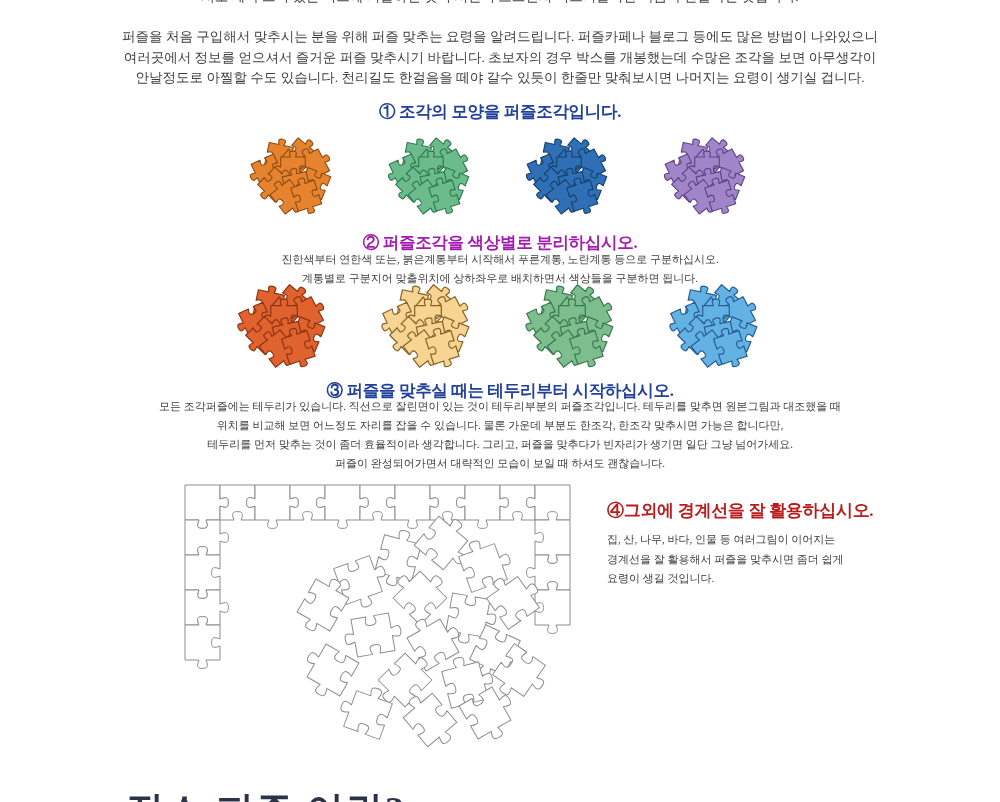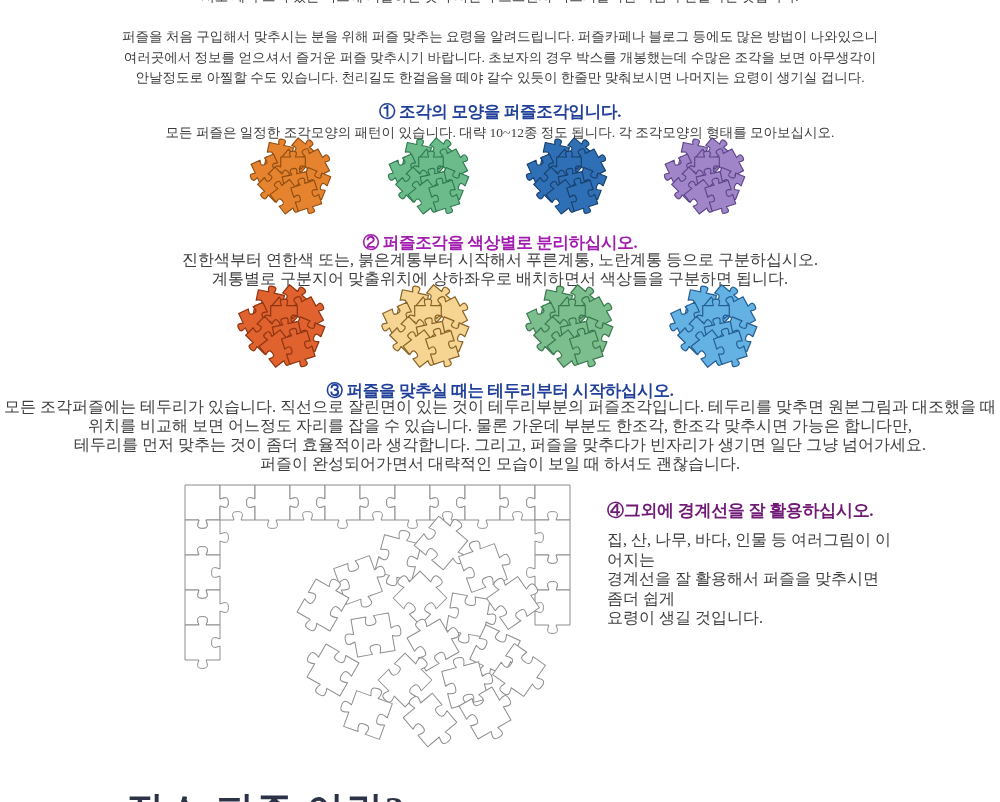--- a/index.html
+++ b/index.html
@@ -1,21 +1,21 @@
 <!DOCTYPE html>
 <html><head>
 <meta charset="utf-8">
 <style>
   html,body{margin:0;padding:0;background:#ffffff;}
   #page{position:relative;width:1000px;height:802px;background:#ffffff;overflow:hidden;
         font-family:Liberation Serif, serif;color:#3d3d3d;}
   .abs{position:absolute;}
   .center{text-align:center;width:100%;}
   .body-text{font-size:13.5px;line-height:20.5px;color:#3d3d3d;}
-  .body-text-sm{font-size:16px;line-height:19px;color:#3d3d3d;}
+  .body-text-sm{font-size:11px;line-height:19px;color:#3d3d3d;}
   .sec-title{font-size:16.5px;font-weight:bold;letter-spacing:-0.3px;}
   .clusters-row{position:absolute;left:0;width:1000px;display:flex;justify-content:center;gap:58px;}
   .cluster{width:80px;height:70px;}
   .cluster.big{width:86px;height:76px;}
   .cluster svg{width:100%;height:100%;overflow:visible;}
   #bottom-heading{font-size:38px;font-weight:bold;letter-spacing:1.5px;}
   #sec4-block{width:290px;text-align:left;}
   #sec4-block .sec-title{font-size:17px;}
 </style>
 </head>
@@ -25,23 +25,20 @@
 
   <div class="abs center body-text" style="top:-13px;">서로 제목 쓰여 있는 박스에 퍼즐하던 것이 시간이 흐르면서 박스퍼즐이란 이름이 만들어진 것입니다.</div>
 
   <div class="abs center body-text" style="top:27px;">
       <div>퍼즐을 처음 구입해서 맞추시는 분을 위해 퍼즐 맞추는 요령을 알려드립니다. 퍼즐카페나 블로그 등에도 많은 방법이 나와있으니</div>
       <div>여러곳에서 정보를 얻으셔서 즐거운 퍼즐 맞추시기 바랍니다. 초보자의 경우 박스를 개봉했는데 수많은 조각을 보면 아무생각이</div>
       <div>안날정도로 아찔할 수도 있습니다. 천리길도 한걸음을 떼야 갈수 있듯이 한줄만 맞춰보시면 나머지는 요령이 생기실 겁니다.</div>
     </div>
 
   <div class="abs center sec-title heading-colored" style="top: 101px; color: rgb(33, 64, 154);">① 조각의 모양을 퍼즐조각입니다.</div>
-  <div class="abs center body-text" style="top:123px;">
-      <div>모든 퍼즐은 일정한 조각모양의 패턴이 있습니다. 대략 10~12종 정도 됩니다. 각 조각모양의 형태를 모아보십시오.</div>
-    </div>
   <div class="clusters-row" style="top:140px;height:70px;">
     <div class="cluster"><svg viewBox="0 0 84 74">
           <path d="M -13.0 -13.0 L -2.6 -13.0 C -4.4 -17.7 -3.9 -19.2 0.0 -19.2 C 3.9 -19.2 4.4 -17.7 2.6 -13.0 L 13.0 -13.0 L 13.0 -2.6 C 8.3 -4.4 6.8 -3.9 6.8 0.0 C 6.8 3.9 8.3 4.4 13.0 2.6 L 13.0 13.0 L 2.6 13.0 C 4.4 17.7 3.9 19.2 0.0 19.2 C -3.9 19.2 -4.4 17.7 -2.6 13.0 L -13.0 13.0 L -13.0 2.6 C -8.3 4.4 -6.8 3.9 -6.8 0.0 C -6.8 -3.9 -8.3 -4.4 -13.0 -2.6 L -13.0 -13.0 Z" transform="translate(27 18) rotate(12)" fill="#e6832e" stroke="#8f4d12" stroke-width="1.2" stroke-linejoin="round"></path>
           <path d="M -13.0 -13.0 L -2.6 -13.0 C -4.4 -17.7 -3.9 -19.2 0.0 -19.2 C 3.9 -19.2 4.4 -17.7 2.6 -13.0 L 13.0 -13.0 L 13.0 -2.6 C 17.7 -4.4 19.2 -3.9 19.2 0.0 C 19.2 3.9 17.7 4.4 13.0 2.6 L 13.0 13.0 L 2.6 13.0 C 4.4 8.3 3.9 6.8 0.0 6.8 C -3.9 6.8 -4.4 8.3 -2.6 13.0 L -13.0 13.0 L -13.0 2.6 C -8.3 4.4 -6.8 3.9 -6.8 0.0 C -6.8 -3.9 -8.3 -4.4 -13.0 -2.6 L -13.0 -13.0 Z" transform="translate(49 16) rotate(40)" fill="#e6832e" stroke="#8f4d12" stroke-width="1.2" stroke-linejoin="round"></path>
           <path d="M -13.0 -13.0 L -2.6 -13.0 C -4.4 -8.3 -3.9 -6.8 0.0 -6.8 C 3.9 -6.8 4.4 -8.3 2.6 -13.0 L 13.0 -13.0 L 13.0 -2.6 C 17.7 -4.4 19.2 -3.9 19.2 0.0 C 19.2 3.9 17.7 4.4 13.0 2.6 L 13.0 13.0 L 2.6 13.0 C 4.4 17.7 3.9 19.2 0.0 19.2 C -3.9 19.2 -4.4 17.7 -2.6 13.0 L -13.0 13.0 L -13.0 2.6 C -8.3 4.4 -6.8 3.9 -6.8 0.0 C -6.8 -3.9 -8.3 -4.4 -13.0 -2.6 L -13.0 -13.0 Z" transform="translate(15 32) rotate(65)" fill="#e6832e" stroke="#8f4d12" stroke-width="1.2" stroke-linejoin="round"></path>
           <path d="M -13.0 -13.0 L -2.6 -13.0 C -4.4 -17.7 -3.9 -19.2 0.0 -19.2 C 3.9 -19.2 4.4 -17.7 2.6 -13.0 L 13.0 -13.0 L 13.0 -2.6 C 17.7 -4.4 19.2 -3.9 19.2 0.0 C 19.2 3.9 17.7 4.4 13.0 2.6 L 13.0 13.0 L 2.6 13.0 C 4.4 17.7 3.9 19.2 0.0 19.2 C -3.9 19.2 -4.4 17.7 -2.6 13.0 L -13.0 13.0 L -13.0 2.6 C -8.3 4.4 -6.8 3.9 -6.8 0.0 C -6.8 -3.9 -8.3 -4.4 -13.0 -2.6 L -13.0 -13.0 Z" transform="translate(63 27) rotate(-28)" fill="#e6832e" stroke="#8f4d12" stroke-width="1.2" stroke-linejoin="round"></path>
           <path d="M -13.0 -13.0 L -2.6 -13.0 C -4.4 -17.7 -3.9 -19.2 0.0 -19.2 C 3.9 -19.2 4.4 -17.7 2.6 -13.0 L 13.0 -13.0 L 13.0 -2.6 C 8.3 -4.4 6.8 -3.9 6.8 0.0 C 6.8 3.9 8.3 4.4 13.0 2.6 L 13.0 13.0 L 2.6 13.0 C 4.4 8.3 3.9 6.8 0.0 6.8 C -3.9 6.8 -4.4 8.3 -2.6 13.0 L -13.0 13.0 L -13.0 2.6 C -17.7 4.4 -19.2 3.9 -19.2 0.0 C -19.2 -3.9 -17.7 -4.4 -13.0 -2.6 L -13.0 -13.0 Z" transform="translate(42 31) rotate(0)" fill="#e6832e" stroke="#8f4d12" stroke-width="1.2" stroke-linejoin="round"></path>
           <path d="M -13.0 -13.0 L -2.6 -13.0 C -4.4 -8.3 -3.9 -6.8 0.0 -6.8 C 3.9 -6.8 4.4 -8.3 2.6 -13.0 L 13.0 -13.0 L 13.0 -2.6 C 17.7 -4.4 19.2 -3.9 19.2 0.0 C 19.2 3.9 17.7 4.4 13.0 2.6 L 13.0 13.0 L 2.6 13.0 C 4.4 17.7 3.9 19.2 0.0 19.2 C -3.9 19.2 -4.4 17.7 -2.6 13.0 L -13.0 13.0 L -13.0 2.6 C -17.7 4.4 -19.2 3.9 -19.2 0.0 C -19.2 -3.9 -17.7 -4.4 -13.0 -2.6 L -13.0 -13.0 Z" transform="translate(23 47) rotate(-45)" fill="#e6832e" stroke="#8f4d12" stroke-width="1.2" stroke-linejoin="round"></path>
           <path d="M -13.0 -13.0 L -2.6 -13.0 C -4.4 -8.3 -3.9 -6.8 0.0 -6.8 C 3.9 -6.8 4.4 -8.3 2.6 -13.0 L 13.0 -13.0 L 13.0 -2.6 C 8.3 -4.4 6.8 -3.9 6.8 0.0 C 6.8 3.9 8.3 4.4 13.0 2.6 L 13.0 13.0 L 2.6 13.0 C 4.4 17.7 3.9 19.2 0.0 19.2 C -3.9 19.2 -4.4 17.7 -2.6 13.0 L -13.0 13.0 L -13.0 2.6 C -17.7 4.4 -19.2 3.9 -19.2 0.0 C -19.2 -3.9 -17.7 -4.4 -13.0 -2.6 L -13.0 -13.0 Z" transform="translate(65 46) rotate(22)" fill="#e6832e" stroke="#8f4d12" stroke-width="1.2" stroke-linejoin="round"></path>
           <path d="M -13.0 -13.0 L -2.6 -13.0 C -4.4 -17.7 -3.9 -19.2 0.0 -19.2 C 3.9 -19.2 4.4 -17.7 2.6 -13.0 L 13.0 -13.0 L 13.0 -2.6 C 8.3 -4.4 6.8 -3.9 6.8 0.0 C 6.8 3.9 8.3 4.4 13.0 2.6 L 13.0 13.0 L 2.6 13.0 C 4.4 17.7 3.9 19.2 0.0 19.2 C -3.9 19.2 -4.4 17.7 -2.6 13.0 L -13.0 13.0 L -13.0 2.6 C -17.7 4.4 -19.2 3.9 -19.2 0.0 C -19.2 -3.9 -17.7 -4.4 -13.0 -2.6 L -13.0 -13.0 Z" transform="translate(46 49) rotate(78)" fill="#e6832e" stroke="#8f4d12" stroke-width="1.2" stroke-linejoin="round"></path>
@@ -183,21 +180,21 @@
         <path d="M -19.0 -19.0 L -3.8 -19.0 C -6.5 -25.8 -5.7 -28.1 0.0 -28.1 C 5.7 -28.1 6.5 -25.8 3.8 -19.0 L 19.0 -19.0 L 19.0 -3.8 C 12.2 -6.5 9.9 -5.7 9.9 0.0 C 9.9 5.7 12.2 6.5 19.0 3.8 L 19.0 19.0 L 3.8 19.0 C 6.5 12.2 5.7 9.9 0.0 9.9 C -5.7 9.9 -6.5 12.2 -3.8 19.0 L -19.0 19.0 L -19.0 3.8 C -25.8 6.5 -28.1 5.7 -28.1 0.0 C -28.1 -5.7 -25.8 -6.5 -19.0 -3.8 L -19.0 -19.0 Z" transform="translate(150 187) rotate(-60)" fill="#ffffff" stroke="#8d8d8d" stroke-width="1" stroke-linejoin="round"></path>
         <path d="M -19.0 -19.0 L -3.8 -19.0 C -6.5 -25.8 -5.7 -28.1 0.0 -28.1 C 5.7 -28.1 6.5 -25.8 3.8 -19.0 L 19.0 -19.0 L 19.0 -3.8 C 12.2 -6.5 9.9 -5.7 9.9 0.0 C 9.9 5.7 12.2 6.5 19.0 3.8 L 19.0 19.0 L 3.8 19.0 C 6.5 25.8 5.7 28.1 0.0 28.1 C -5.7 28.1 -6.5 25.8 -3.8 19.0 L -19.0 19.0 L -19.0 3.8 C -12.2 6.5 -9.9 5.7 -9.9 0.0 C -9.9 -5.7 -12.2 -6.5 -19.0 -3.8 L -19.0 -19.0 Z" transform="translate(222 197) rotate(45)" fill="#ffffff" stroke="#8d8d8d" stroke-width="1" stroke-linejoin="round"></path>
         <path d="M -19.0 -19.0 L -3.8 -19.0 C -6.5 -25.8 -5.7 -28.1 0.0 -28.1 C 5.7 -28.1 6.5 -25.8 3.8 -19.0 L 19.0 -19.0 L 19.0 -3.8 C 25.8 -6.5 28.1 -5.7 28.1 0.0 C 28.1 5.7 25.8 6.5 19.0 3.8 L 19.0 19.0 L 3.8 19.0 C 6.5 12.2 5.7 9.9 0.0 9.9 C -5.7 9.9 -6.5 12.2 -3.8 19.0 L -19.0 19.0 L -19.0 3.8 C -12.2 6.5 -9.9 5.7 -9.9 0.0 C -9.9 -5.7 -12.2 -6.5 -19.0 -3.8 L -19.0 -19.0 Z" transform="translate(282 202) rotate(-15)" fill="#ffffff" stroke="#8d8d8d" stroke-width="1" stroke-linejoin="round"></path>
         <path d="M -19.0 -19.0 L -3.8 -19.0 C -6.5 -12.2 -5.7 -9.9 0.0 -9.9 C 5.7 -9.9 6.5 -12.2 3.8 -19.0 L 19.0 -19.0 L 19.0 -3.8 C 25.8 -6.5 28.1 -5.7 28.1 0.0 C 28.1 5.7 25.8 6.5 19.0 3.8 L 19.0 19.0 L 3.8 19.0 C 6.5 25.8 5.7 28.1 0.0 28.1 C -5.7 28.1 -6.5 25.8 -3.8 19.0 L -19.0 19.0 L -19.0 3.8 C -12.2 6.5 -9.9 5.7 -9.9 0.0 C -9.9 -5.7 -12.2 -6.5 -19.0 -3.8 L -19.0 -19.0 Z" transform="translate(336 187) rotate(35)" fill="#ffffff" stroke="#8d8d8d" stroke-width="1" stroke-linejoin="round"></path>
         <path d="M -19.0 -19.0 L -3.8 -19.0 C -6.5 -25.8 -5.7 -28.1 0.0 -28.1 C 5.7 -28.1 6.5 -25.8 3.8 -19.0 L 19.0 -19.0 L 19.0 -3.8 C 12.2 -6.5 9.9 -5.7 9.9 0.0 C 9.9 5.7 12.2 6.5 19.0 3.8 L 19.0 19.0 L 3.8 19.0 C 6.5 12.2 5.7 9.9 0.0 9.9 C -5.7 9.9 -6.5 12.2 -3.8 19.0 L -19.0 19.0 L -19.0 3.8 C -25.8 6.5 -28.1 5.7 -28.1 0.0 C -28.1 -5.7 -25.8 -6.5 -19.0 -3.8 L -19.0 -19.0 Z" transform="translate(185 232) rotate(20)" fill="#ffffff" stroke="#8d8d8d" stroke-width="1" stroke-linejoin="round"></path>
         <path d="M -19.0 -19.0 L -3.8 -19.0 C -6.5 -25.8 -5.7 -28.1 0.0 -28.1 C 5.7 -28.1 6.5 -25.8 3.8 -19.0 L 19.0 -19.0 L 19.0 -3.8 C 12.2 -6.5 9.9 -5.7 9.9 0.0 C 9.9 5.7 12.2 6.5 19.0 3.8 L 19.0 19.0 L 3.8 19.0 C 6.5 25.8 5.7 28.1 0.0 28.1 C -5.7 28.1 -6.5 25.8 -3.8 19.0 L -19.0 19.0 L -19.0 3.8 C -12.2 6.5 -9.9 5.7 -9.9 0.0 C -9.9 -5.7 -12.2 -6.5 -19.0 -3.8 L -19.0 -19.0 Z" transform="translate(247 237) rotate(-40)" fill="#ffffff" stroke="#8d8d8d" stroke-width="1" stroke-linejoin="round"></path>
         <path d="M -19.0 -19.0 L -3.8 -19.0 C -6.5 -25.8 -5.7 -28.1 0.0 -28.1 C 5.7 -28.1 6.5 -25.8 3.8 -19.0 L 19.0 -19.0 L 19.0 -3.8 C 25.8 -6.5 28.1 -5.7 28.1 0.0 C 28.1 5.7 25.8 6.5 19.0 3.8 L 19.0 19.0 L 3.8 19.0 C 6.5 12.2 5.7 9.9 0.0 9.9 C -5.7 9.9 -6.5 12.2 -3.8 19.0 L -19.0 19.0 L -19.0 3.8 C -12.2 6.5 -9.9 5.7 -9.9 0.0 C -9.9 -5.7 -12.2 -6.5 -19.0 -3.8 L -19.0 -19.0 Z" transform="translate(302 230) rotate(60)" fill="#ffffff" stroke="#8d8d8d" stroke-width="1" stroke-linejoin="round"></path>
       </svg></div>
 
   <div class="abs" id="sec4-block" style="left:607px;top:499px;">
-    <div class="sec-title heading-colored" style="color: #701a75;">④그외에 경계선을 잘 활용하십시오.</div>
+    <div class="sec-title heading-colored" style="color: #b91c1c;">④그외에 경계선을 잘 활용하십시오.</div>
     <div class="body-text-sm" style="margin-top:8px;line-height:19.5px;">
         <div>집, 산, 나무, 바다, 인물 등 여러그림이 이어지는</div>
         <div>경계선을 잘 활용해서 퍼즐을 맞추시면 좀더 쉽게</div>
         <div>요령이 생길 것입니다.</div>
       </div>
   </div>
 
   <div class="abs" id="bottom-heading" style="left: 126px; top: 785px; color: rgb(44, 51, 70);">직소 퍼즐 이란?</div>
 
 </div>

